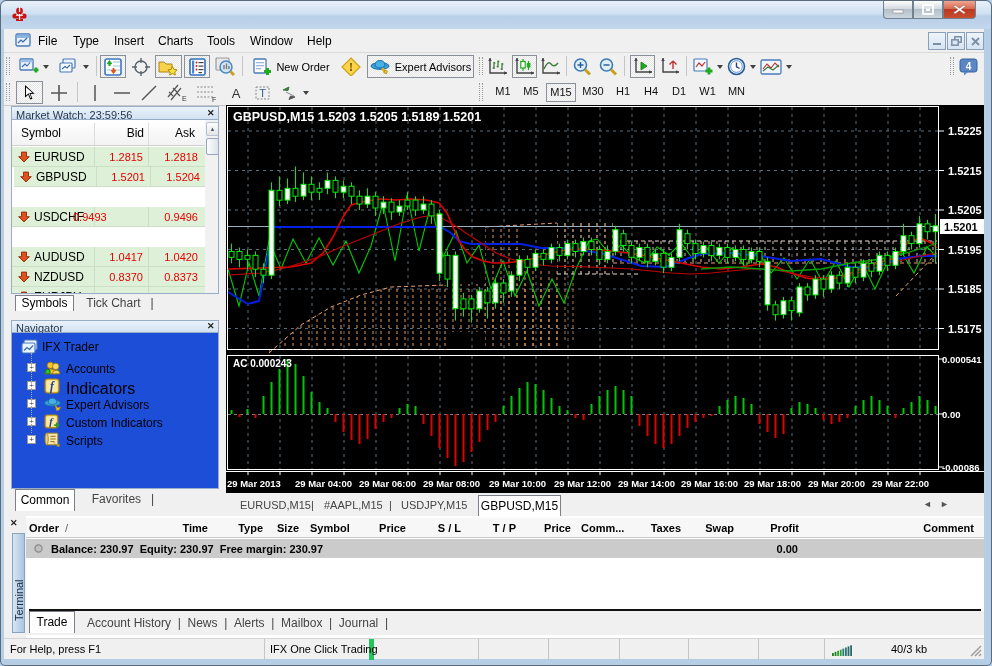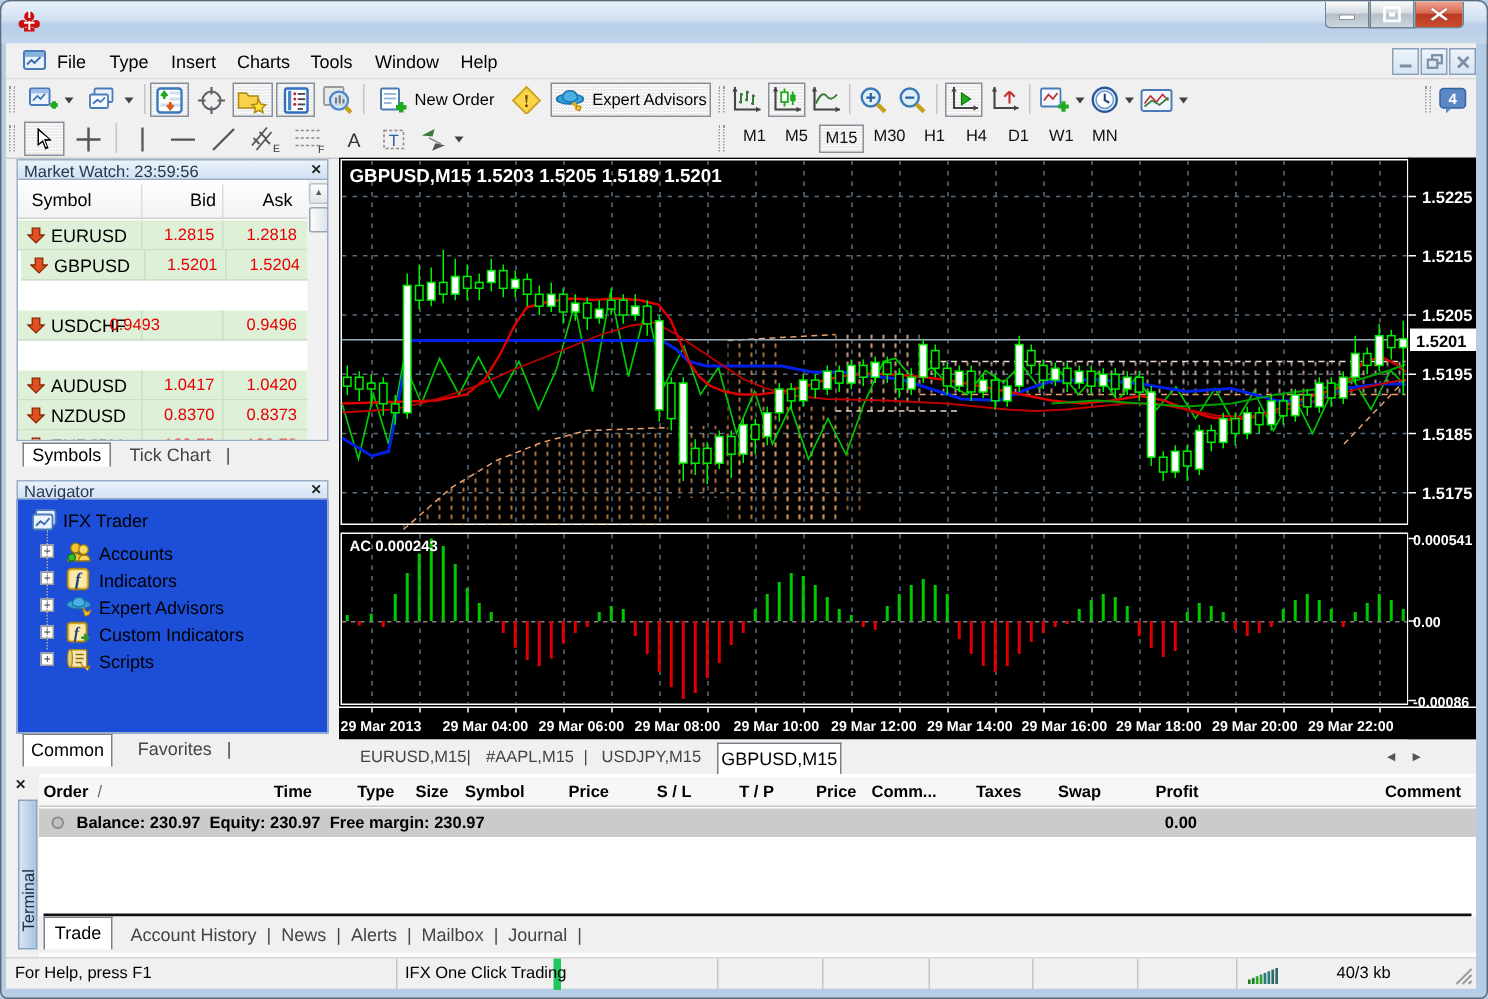--- a/index.html
+++ b/index.html
@@ -460,21 +460,21 @@
             </svg></span>
           <span class="px" style="left:54px;top:3px;font-size:12px">Accounts</span>
         </div>
 <div class="abs" style="left:0;top:44px;width:200px;height:18px">
           <span class="abs" style="left:15px;top:4px;width:9px;height:9px;border:1px solid #9a9a9a;background:#fff;font-size:8px;line-height:7px;text-align:center;color:#333">+</span>
           <span class="abs" style="left:32px;top:1px"><svg width="16" height="16" viewBox="0 0 15 15">
               <rect x="1" y="1" width="13" height="13" rx="2.5" fill="#f2c94c" stroke="#a8821a" stroke-width="1"></rect>
               <rect x="2.2" y="2.2" width="10.6" height="10.6" rx="1.8" fill="#fbe9a8"></rect>
               <text x="7.5" y="11.5" text-anchor="middle" font-family="Liberation Serif" font-size="11" font-style="italic" font-weight="bold" fill="#204080">f</text>
             </svg></span>
-          <span class="px" style="left:54px;top:3px;font-size:12px">Indicators</span>
+          <span class="px" style="left:54px;top:3px;font-size:16px">Indicators</span>
         </div>
 <div class="abs" style="left:0;top:62px;width:200px;height:18px">
           <span class="abs" style="left:15px;top:4px;width:9px;height:9px;border:1px solid #9a9a9a;background:#fff;font-size:8px;line-height:7px;text-align:center;color:#333">+</span>
           <span class="abs" style="left:32px;top:1px"><svg width="18" height="15" viewBox="0 0 17 14">
               <ellipse cx="8" cy="6.5" rx="7.5" ry="2.8" fill="#3aa0d8" stroke="#1a70a8" stroke-width="0.8"></ellipse>
               <path d="M4 6.5 Q4 2 8 2 Q12 2 12 6.5 Q10 8 8 8 Q6 8 4 6.5" fill="#48b0e4" stroke="#1a70a8" stroke-width="0.8"></path>
               <path d="M10.5 8.5 l2.5 2.8 2.5 -1 -1 2.5 -2.5 1Z" fill="#f2c830" stroke="#b8860b" stroke-width="0.7"></path>
             </svg></span>
           <span class="px" style="left:54px;top:3px;font-size:12px">Expert Advisors</span>
         </div>

